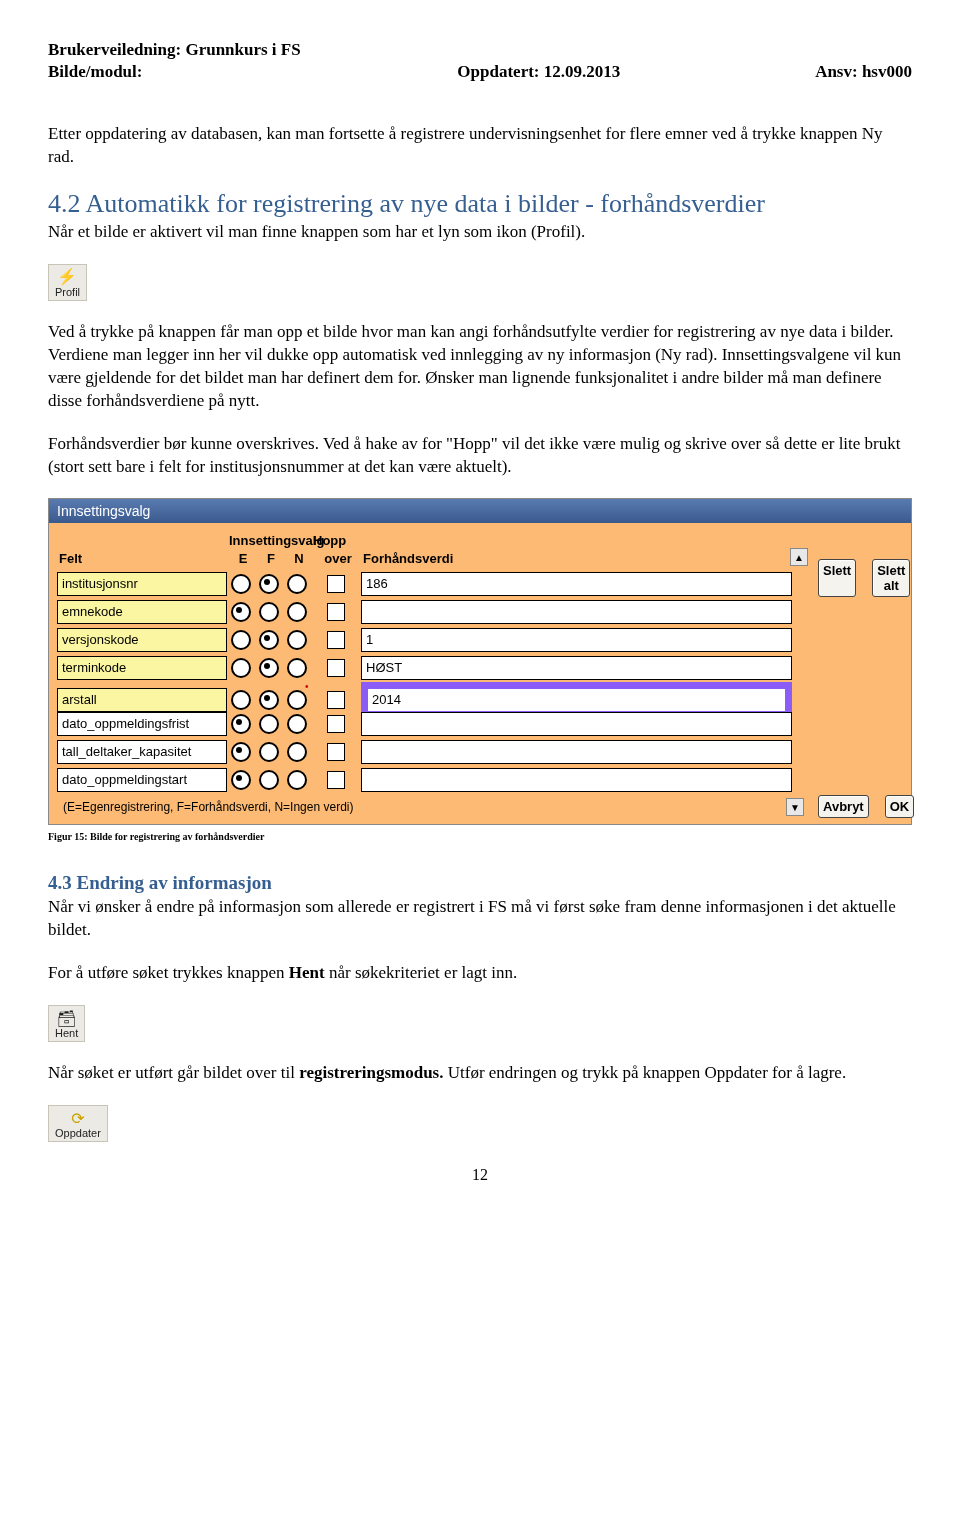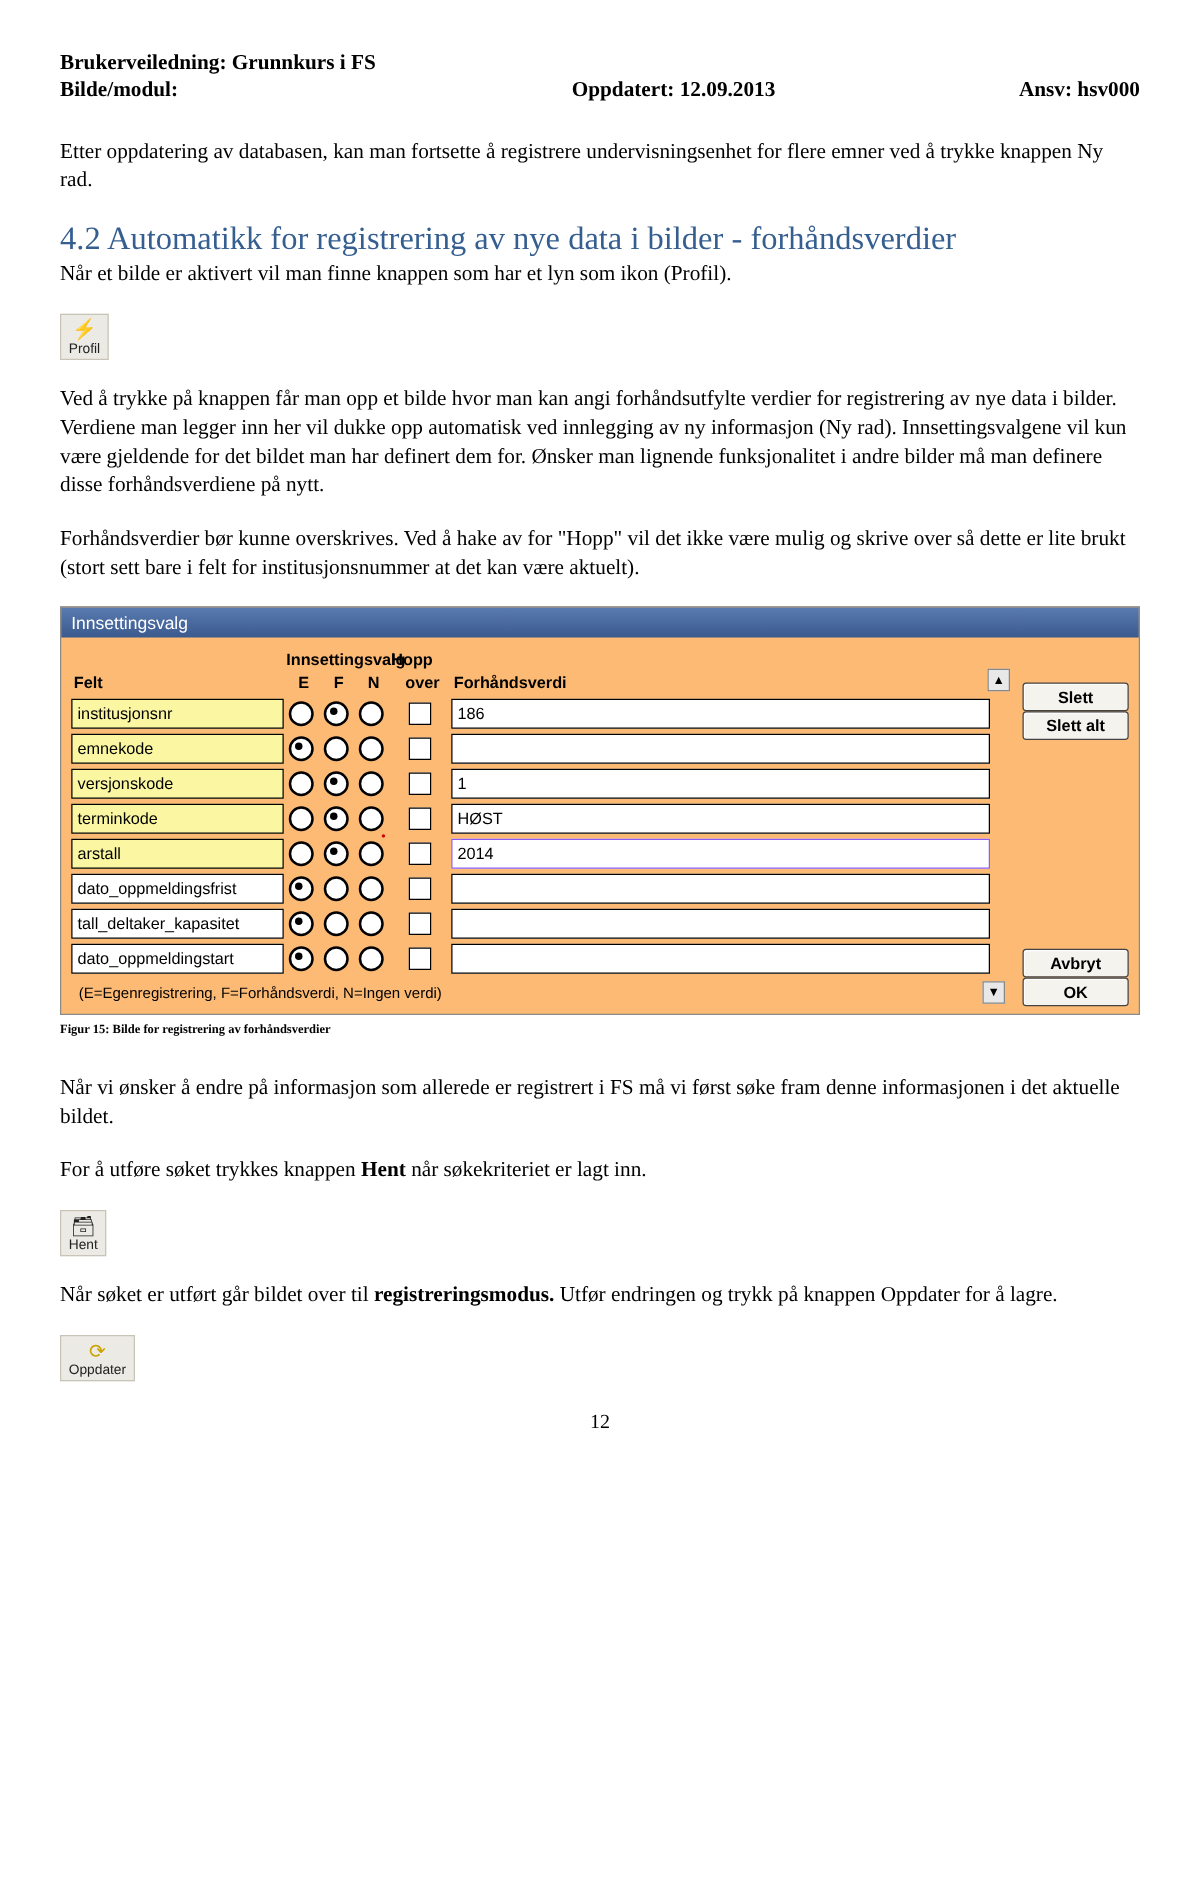--- a/index.html
+++ b/index.html
@@ -5,21 +5,21 @@
   body {
     font-family: Georgia, "Times New Roman", serif;
     font-size: 17px;
     color: #000;
     background: #fff;
     margin: 0;
     padding: 40px 48px;
     width: 960px;
     box-sizing: border-box;
   }
-  .hdr { margin-bottom: 28px; }
+  .hdr { margin-bottom: 41px; }
   .hdr-row1 { font-weight: bold; }
   .hdr-row2 { display: flex; justify-content: space-between; font-weight: bold; margin-top: 2px; }
   .hdr-row2 span:first-child { flex: 0 0 auto; text-align: center; }
   .hdr-mid { margin-left: 120px; }
   p { margin: 0 0 4px 0; line-height: 1.35; }
   .blk { margin-bottom: 20px; }
   .h2 { color: #365f91; font-size: 26px; font-weight: normal; margin: 0 0 2px 0; font-family: Georgia, serif; }
   .h3 { color: #365f91; font-size: 19px; font-weight: bold; margin: 0 0 2px 0; font-family: Georgia, serif; }
   .para { line-height: 1.35; }
   .caption { font-weight: bold; font-size: 10px; margin-top: 6px; }
@@ -68,21 +68,21 @@
     gap: 8px;
   }
   .dlg-main { flex: 1; }
   .dlg-side {
     width: 85px;
     display: flex;
     flex-direction: column;
     justify-content: space-between;
     padding-top: 26px;
   }
-  .side-group { display: flex; flex-direction: column; gap: 0; }
+  .side-group { display: flex; gap: 16px; }
   .winbtn {
     background: #f4f3ee;
     border: 1px solid #444;
     border-radius: 3px;
     font-family: Tahoma, Arial, sans-serif;
     font-size: 13px;
     padding: 3px 4px;
     text-align: center;
     font-weight: bold;
     color: #000;
@@ -130,21 +130,21 @@
     width: 16px; height: 16px; border: 1px solid #000; background: #fff;
     margin: 0 auto;
   }
   .val-cell {
     background: #fff;
     border: 1px solid #000;
     height: 22px;
     line-height: 22px;
     padding: 0 4px;
   }
-  .val-cell.active { border: 1px solid #8b5cf6; }
+  .val-cell.active { border: 7px solid #8b5cf6; }
   .scroll-up {
     grid-column: 7;
     width: 16px; height: 16px; background: #e8e8e8; border: 1px solid #888;
     display: flex; align-items: center; justify-content: center;
     font-size: 10px;
   }
   .scroll-track {
     grid-column: 7;
     background: #eee;
     border-left: 1px solid #bbb;
@@ -370,20 +370,21 @@
         <div class="winbtn">Avbryt</div>
         <div class="winbtn">OK</div>
       </div>
     </div>
   </div>
 </div>
 
 <div class="caption">Figur 15: Bilde for registrering av forhåndsverdier</div>
 
 <div class="blk" style="margin-top:30px">
+  <div class="h3">4.3 Endring av informasjon</div>
   <p class="para">Når vi ønsker å endre på informasjon som allerede er registrert i FS må vi først søke fram denne informasjonen i det aktuelle bildet.</p>
 </div>
 
 <div class="blk">
   <p class="para">
     <span>For å utføre søket trykkes knappen </span><b>Hent</b><span> når søkekriteriet er lagt inn.</span>
   </p>
 </div>
 
 <div class="blk">

